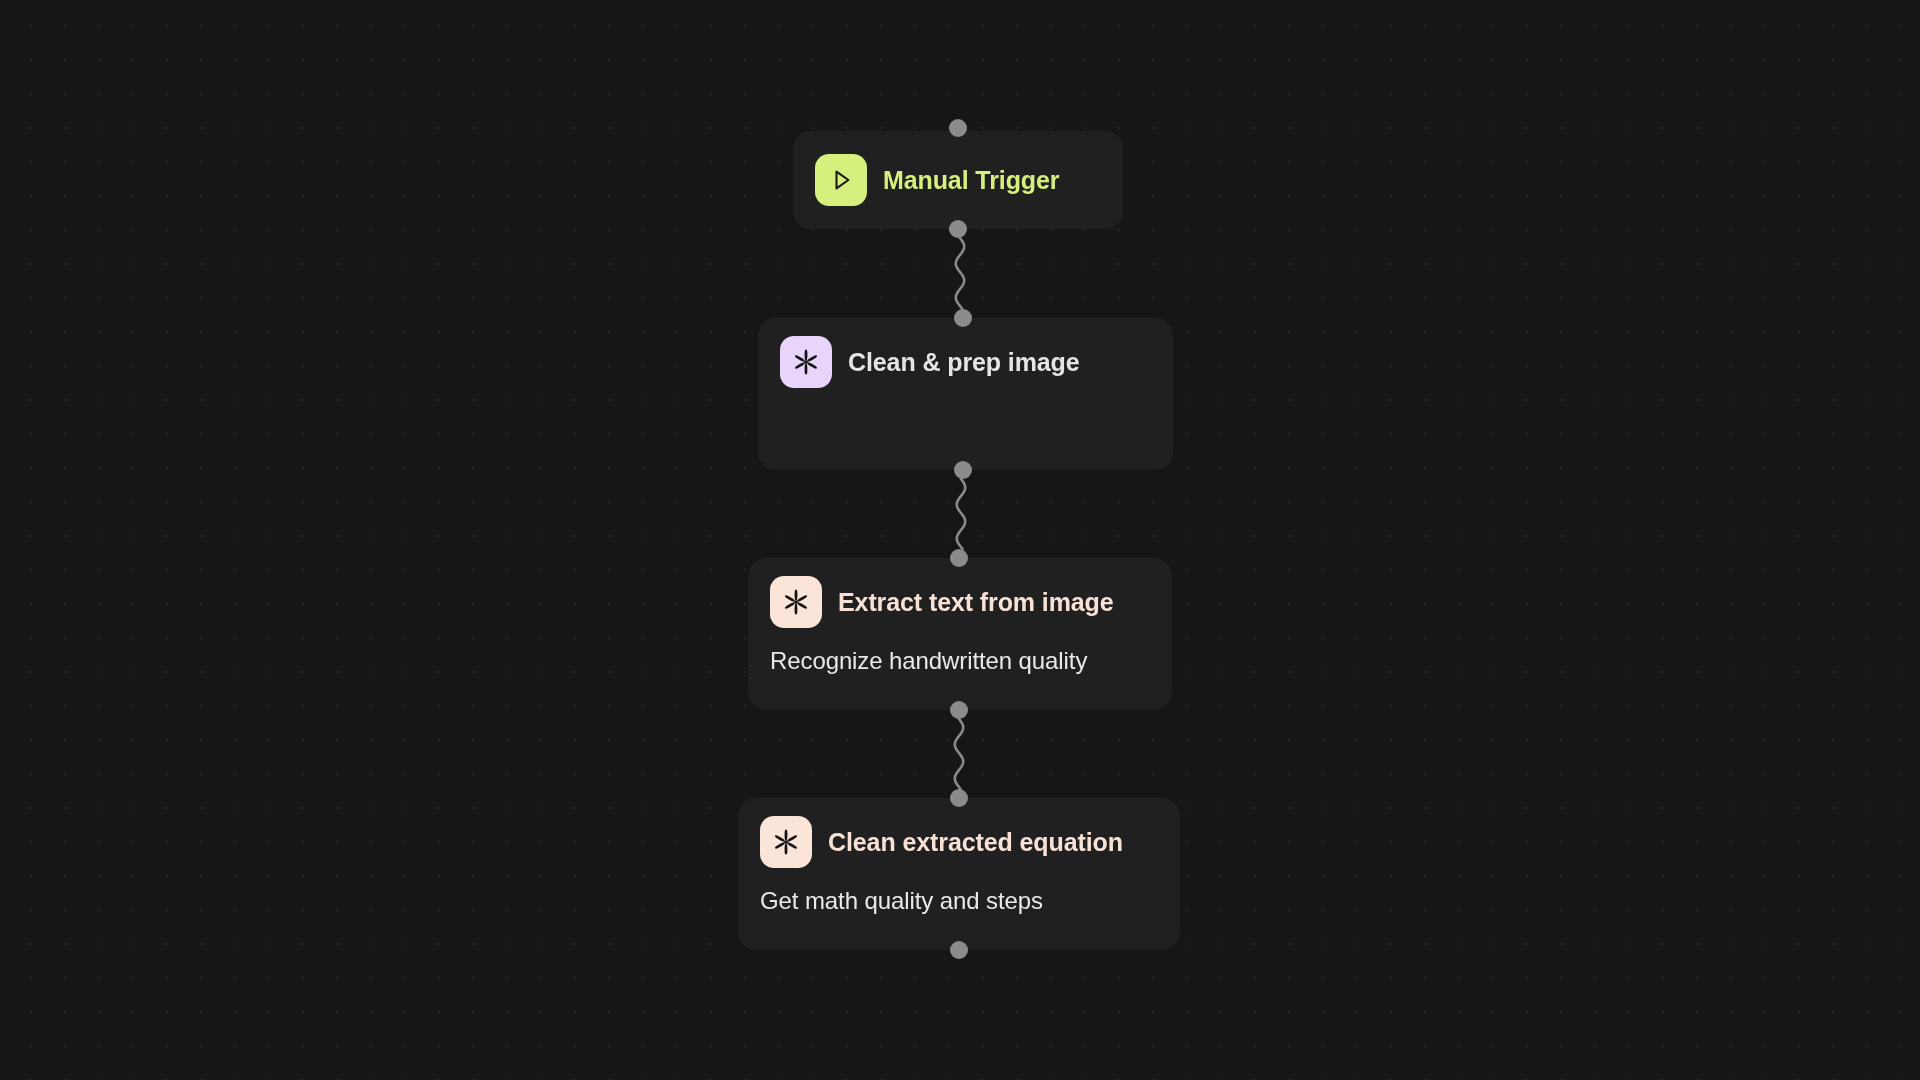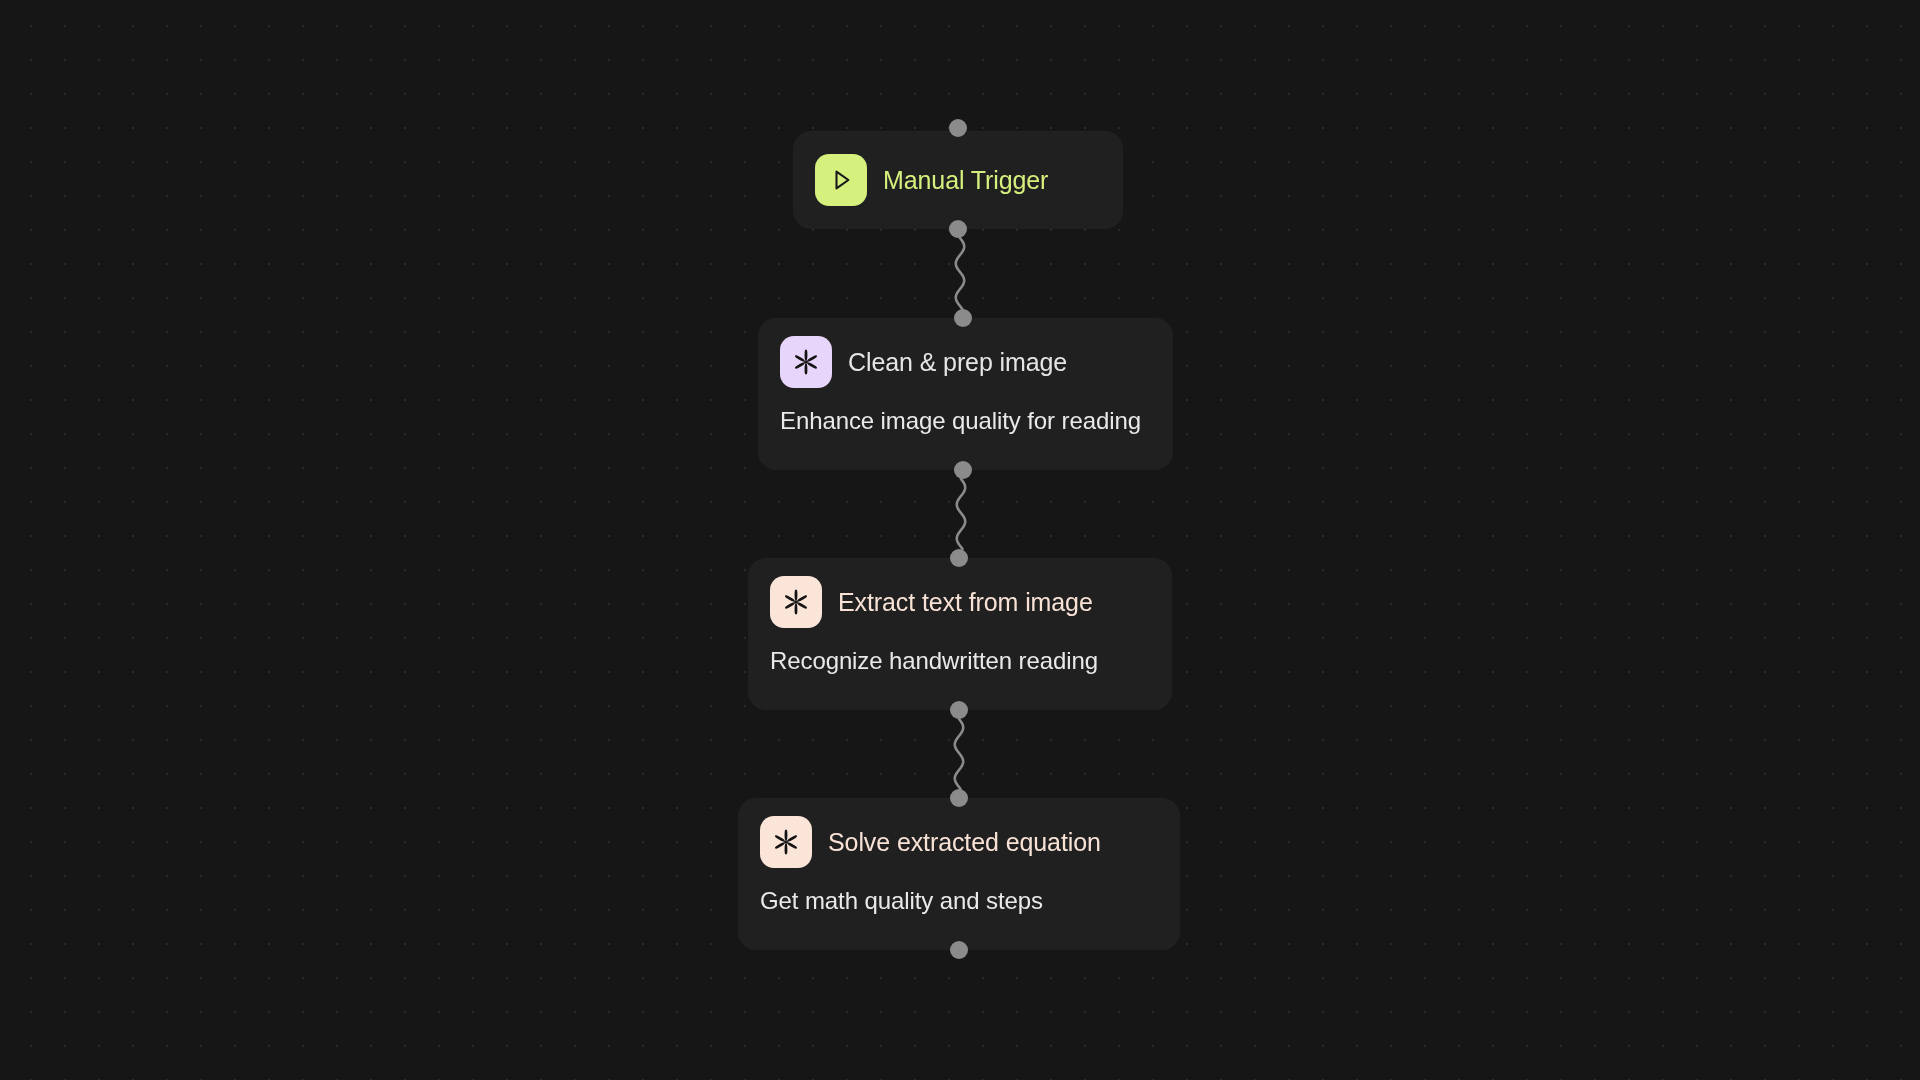--- a/index.html
+++ b/index.html
@@ -60,21 +60,21 @@
     justify-content: center;
   }
 
   .node-icon svg { display: block; }
 
   .node-title {
     font-size: 25px;
     line-height: 1.15;
     letter-spacing: -0.1px;
     white-space: nowrap;
-    font-weight: 400;
+    font-weight: 700;
   }
 
   .node-subtitle {
     margin-top: 19px;
     font-size: 24px;
     line-height: 1.2;
     color: #e9e9e9;
     letter-spacing: -0.1px;
     white-space: nowrap;
     font-weight: 400;
@@ -185,21 +185,20 @@
                 <g transform="rotate(300)">
                     <path d="M0 -4 C3.4 -4 5.2 -12 4.6 -31 C4.4 -38 3.0 -42 0 -42 C-3.0 -42 -4.4 -38 -4.6 -31 C-5.2 -12 -3.4 -4 0 -4 Z"></path>
                   </g>
                 <circle r="5.2"></circle>
               </g>
             </g>
           </svg>
         </div>
         <div class="node-title">Clean &amp; prep image</div>
       </div>
-      <div class="node-subtitle">Enhance image quality for reading</div>
     </div>
 
     <div class="node" id="node-2">
       <div class="node-head">
         <div class="node-icon">
           <svg width="30" height="30" viewBox="0 0 100 100" aria-hidden="true">
             <g fill="#141414">
               <g transform="translate(50,50)">
                 <g>
                     <path d="M0 -4 C3.4 -4 5.2 -12 4.6 -31 C4.4 -38 3.0 -42 0 -42 C-3.0 -42 -4.4 -38 -4.6 -31 C-5.2 -12 -3.4 -4 0 -4 Z"></path>
@@ -219,21 +218,21 @@
                 <g transform="rotate(300)">
                     <path d="M0 -4 C3.4 -4 5.2 -12 4.6 -31 C4.4 -38 3.0 -42 0 -42 C-3.0 -42 -4.4 -38 -4.6 -31 C-5.2 -12 -3.4 -4 0 -4 Z"></path>
                   </g>
                 <circle r="5.2"></circle>
               </g>
             </g>
           </svg>
         </div>
         <div class="node-title">Extract text from image</div>
       </div>
-      <div class="node-subtitle">Recognize handwritten reading</div>
+      <div class="node-subtitle">Recognize handwritten quality</div>
     </div>
 
     <div class="node" id="node-3">
       <div class="node-head">
         <div class="node-icon">
           <svg width="30" height="30" viewBox="0 0 100 100" aria-hidden="true">
             <g fill="#141414">
               <g transform="translate(50,50)">
                 <g>
                     <path d="M0 -4 C3.4 -4 5.2 -12 4.6 -31 C4.4 -38 3.0 -42 0 -42 C-3.0 -42 -4.4 -38 -4.6 -31 C-5.2 -12 -3.4 -4 0 -4 Z"></path>
@@ -251,21 +250,21 @@
                     <path d="M0 -4 C3.4 -4 5.2 -12 4.6 -31 C4.4 -38 3.0 -42 0 -42 C-3.0 -42 -4.4 -38 -4.6 -31 C-5.2 -12 -3.4 -4 0 -4 Z"></path>
                   </g>
                 <g transform="rotate(300)">
                     <path d="M0 -4 C3.4 -4 5.2 -12 4.6 -31 C4.4 -38 3.0 -42 0 -42 C-3.0 -42 -4.4 -38 -4.6 -31 C-5.2 -12 -3.4 -4 0 -4 Z"></path>
                   </g>
                 <circle r="5.2"></circle>
               </g>
             </g>
           </svg>
         </div>
-        <div class="node-title">Solve extracted equation</div>
+        <div class="node-title">Clean extracted equation</div>
       </div>
       <div class="node-subtitle">Get math quality and steps</div>
     </div>
 
     <div id="edges">
         <svg class="connector" width="26" height="89" viewBox="0 0 26 89" style="left: 960px; top: 229px;">
           <path d="M13.00 9.00 L13.77 10.00 L14.52 11.00 L15.21 12.00 L15.83 13.00 L16.35 14.00 L16.76 15.00 L17.04 16.00 L17.18 17.00 L17.18 18.00 L17.04 19.00 L16.76 20.00 L16.35 21.00 L15.83 22.00 L15.21 23.00 L14.52 24.00 L13.77 25.00 L13.00 26.00 L12.23 27.00 L11.48 28.00 L10.79 29.00 L10.17 30.00 L9.65 31.00 L9.24 32.00 L8.96 33.00 L8.82 34.00 L8.82 35.00 L8.96 36.00 L9.24 37.00 L9.65 38.00 L10.17 39.00 L10.79 40.00 L11.48 41.00 L12.23 42.00 L13.00 43.00 L13.77 44.00 L14.52 45.00 L15.21 46.00 L15.83 47.00 L16.35 48.00 L16.76 49.00 L17.04 50.00 L17.18 51.00 L17.18 52.00 L17.04 53.00 L16.76 54.00 L16.35 55.00 L15.83 56.00 L15.21 57.00 L14.52 58.00 L13.77 59.00 L13.00 60.00 L12.23 61.00 L11.48 62.00 L10.79 63.00 L10.17 64.00 L9.65 65.00 L9.24 66.00 L8.96 67.00 L8.82 68.00 L8.82 69.00 L8.96 70.00 L9.24 71.00 L9.65 72.00 L10.17 73.00 L10.79 74.00 L11.48 75.00 L12.23 76.00 L13.00 77.00 L13.77 78.00 L14.52 79.00 L15.21 80.00"></path>
         </svg>
         <svg class="connector" width="26" height="88" viewBox="0 0 26 88" style="left: 961px; top: 470px;">
           <path d="M13.00 9.00 L13.77 10.00 L14.52 11.00 L15.21 12.00 L15.83 13.00 L16.35 14.00 L16.76 15.00 L17.04 16.00 L17.18 17.00 L17.18 18.00 L17.04 19.00 L16.76 20.00 L16.35 21.00 L15.83 22.00 L15.21 23.00 L14.52 24.00 L13.77 25.00 L13.00 26.00 L12.23 27.00 L11.48 28.00 L10.79 29.00 L10.17 30.00 L9.65 31.00 L9.24 32.00 L8.96 33.00 L8.82 34.00 L8.82 35.00 L8.96 36.00 L9.24 37.00 L9.65 38.00 L10.17 39.00 L10.79 40.00 L11.48 41.00 L12.23 42.00 L13.00 43.00 L13.77 44.00 L14.52 45.00 L15.21 46.00 L15.83 47.00 L16.35 48.00 L16.76 49.00 L17.04 50.00 L17.18 51.00 L17.18 52.00 L17.04 53.00 L16.76 54.00 L16.35 55.00 L15.83 56.00 L15.21 57.00 L14.52 58.00 L13.77 59.00 L13.00 60.00 L12.23 61.00 L11.48 62.00 L10.79 63.00 L10.17 64.00 L9.65 65.00 L9.24 66.00 L8.96 67.00 L8.82 68.00 L8.82 69.00 L8.96 70.00 L9.24 71.00 L9.65 72.00 L10.17 73.00 L10.79 74.00 L11.48 75.00 L12.23 76.00 L13.00 77.00 L13.77 78.00 L14.52 79.00"></path>

